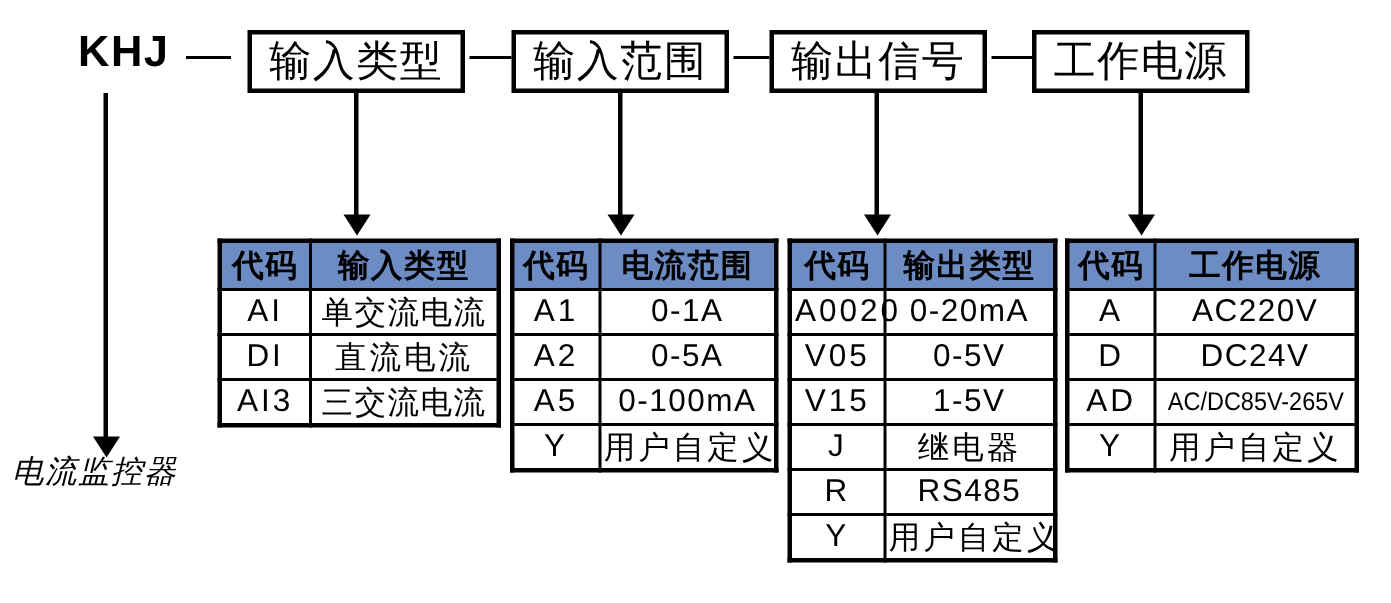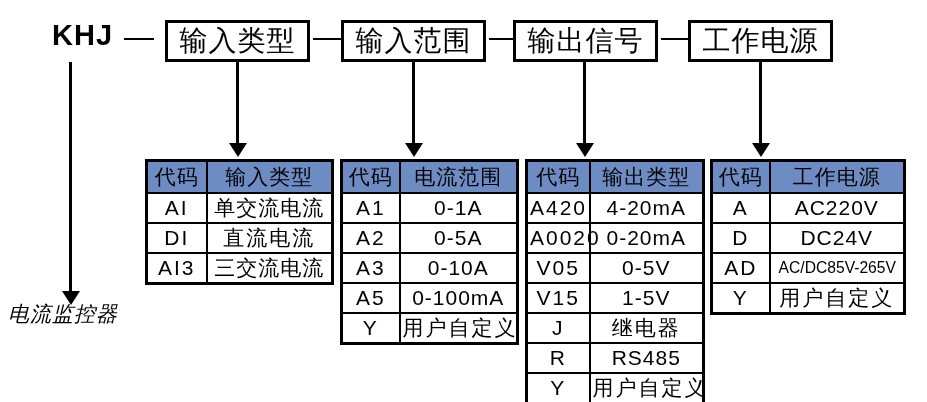--- a/index.html
+++ b/index.html
@@ -103,20 +103,21 @@
     height: 28px;
     padding: 0 2px;
     font-weight: normal;
     white-space: nowrap;
   }
   .code-table thead th {
     background: #6e8cc4;
     font-size: 21px;
     letter-spacing: 1px;
     height: 30px;
+    font-weight: bold;
   }
   .code-table tbody td.c-code {
     font-size: 21px;
     letter-spacing: 2px;
   }
   .code-table tbody td.c-val {
     font-size: 21px;
     letter-spacing: 1px;
   }
   .code-table tbody td.c-val.cjk {
@@ -214,24 +215,20 @@
     <tbody>
       <tr>
         <td class="c-code">A1</td>
         <td class="c-val">0-1A</td>
       </tr>
       <tr>
         <td class="c-code">A2</td>
         <td class="c-val">0-5A</td>
       </tr>
       <tr>
-        <td class="c-code">A3</td>
-        <td class="c-val">0-10A</td>
-      </tr>
-      <tr>
         <td class="c-code">A5</td>
         <td class="c-val">0-100mA</td>
       </tr>
       <tr>
         <td class="c-code">Y</td>
         <td class="c-val cjk">用户自定义</td>
       </tr>
     </tbody>
   </table>
 
@@ -241,24 +238,20 @@
         <col style="width:114px">
       </colgroup>
     <thead>
       <tr>
         <th>代码</th>
         <th>输出类型</th>
       </tr>
     </thead>
     <tbody>
       <tr>
-        <td class="c-code">A420</td>
-        <td class="c-val">4-20mA</td>
-      </tr>
-      <tr>
         <td class="c-code">A0020</td>
         <td class="c-val">0-20mA</td>
       </tr>
       <tr>
         <td class="c-code">V05</td>
         <td class="c-val">0-5V</td>
       </tr>
       <tr>
         <td class="c-code">V15</td>
         <td class="c-val">1-5V</td>

